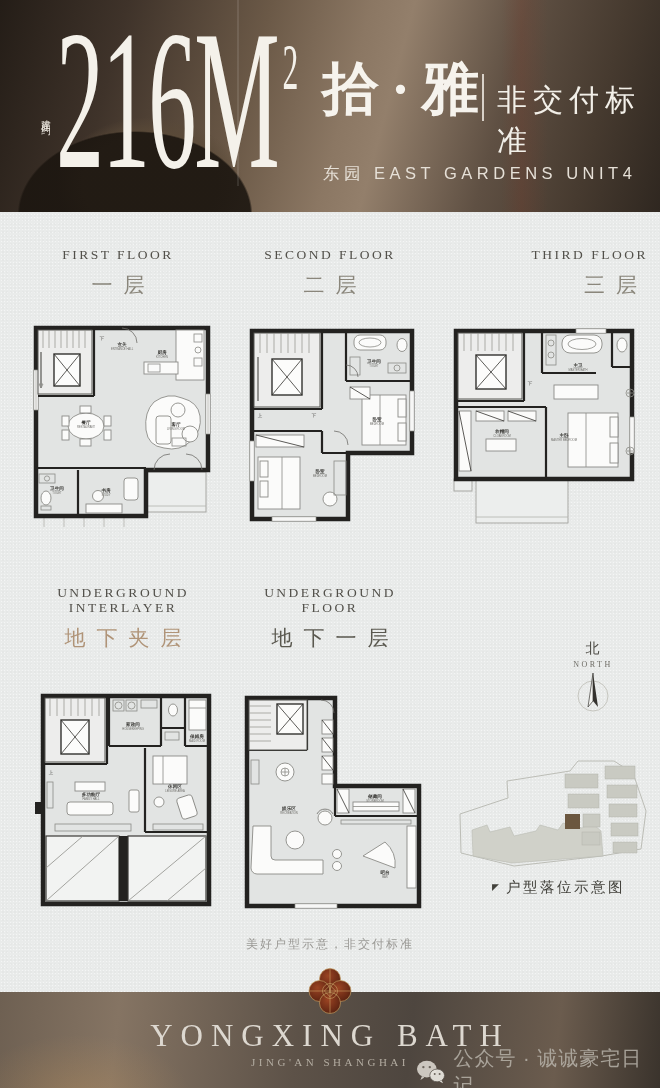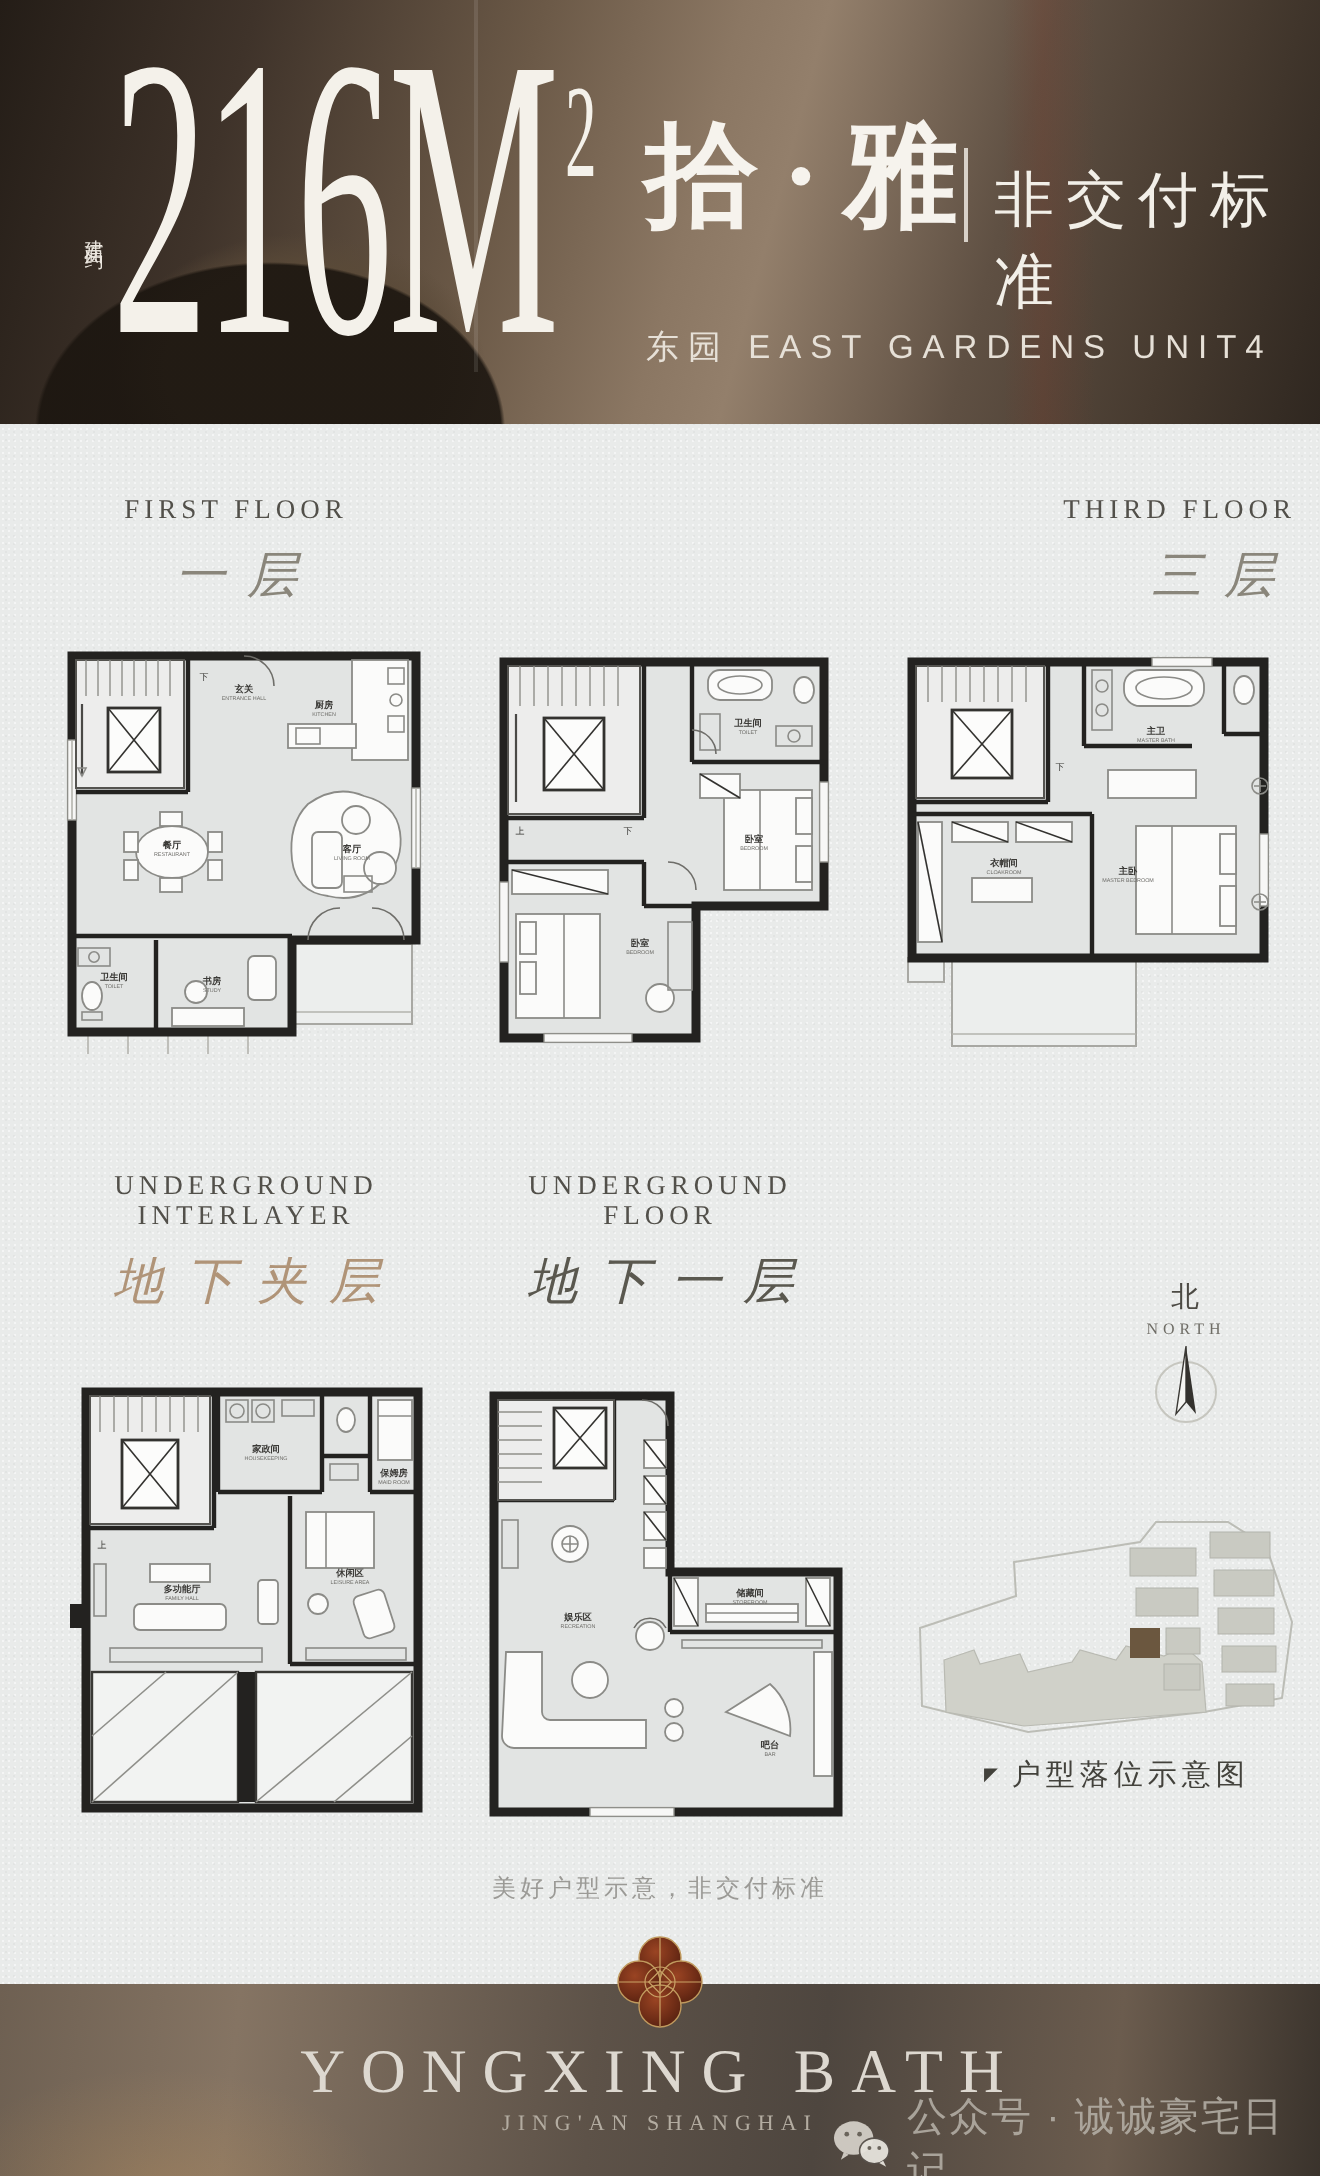--- a/index.html
+++ b/index.html
@@ -25,21 +25,21 @@
   .area-num{font-family:"Liberation Serif","DejaVu Serif",serif;font-size:200px;line-height:180px;color:#f4f1ea;letter-spacing:-4px;font-weight:400;}
   .area-sup{font-family:"Liberation Serif","DejaVu Serif",serif;font-size:66px;color:#f4f1ea;position:relative;top:-78px;margin-left:10px;}
   .area-label{position:absolute;left:39px;top:112px;writing-mode:vertical-rl;font-size:9.5px;letter-spacing:3px;color:#ece7df;}
   .name-cn{position:absolute;left:322px;top:58px;font-family:"Liberation Serif","DejaVu Serif",serif;font-size:57px;line-height:62px;letter-spacing:12px;color:#f6f3ed;font-weight:600;}
   .hdr-div{position:absolute;left:482px;top:74px;width:1.5px;height:47px;background:rgba(245,240,232,.8);}
   .tagline{position:absolute;left:497px;top:80px;font-size:30px;letter-spacing:6px;color:#f2efe8;font-weight:500;font-family:"Liberation Serif","DejaVu Serif",serif;}
   .subline{position:absolute;left:323px;top:127px;font-size:16.5px;letter-spacing:4.5px;color:#e6e0d7;margin-top:36px;}
   
   .floor-label{position:absolute;width:210px;text-align:center;}
   .fl-en{font-family:"Liberation Serif","DejaVu Serif",serif;font-size:13.5px;letter-spacing:2.5px;color:#52504a;line-height:15px;}
-  .fl-cn{margin-top:9px;font-family:"Liberation Serif","DejaVu Serif",serif;font-size:25px;letter-spacing:11px;padding-left:11px;font-style:italic;}
+  .fl-cn{margin-top:9px;font-family:"Liberation Serif","DejaVu Serif",serif;font-size:21px;letter-spacing:11px;padding-left:11px;}
   .cn-gray{color:#8a867b}.cn-tan{color:#b09478}.cn-dark{color:#5a584f}
   
   .plan{position:absolute;}
   .floorpoly{fill:#e2e4e3;stroke:#232220;stroke-width:4.5;stroke-linejoin:miter;}
   .part{stroke:#232220;stroke-width:2.2;fill:none;}
   .part-thin{stroke:#4a4946;stroke-width:1.1;fill:none;}
   .furn{fill:#fbfbfa;stroke:#8b8b87;stroke-width:.9;}
   .furn2{fill:none;stroke:#8b8b87;stroke-width:.8;}
   .stairbox{fill:#ededec;stroke:#555450;stroke-width:1;}
   .tread{stroke:#8f8f8a;stroke-width:.7;}
@@ -90,20 +90,24 @@
     <div class="name-cn">拾·雅</div>
     <div class="hdr-div"></div>
     <div class="tagline">非交付标准</div>
     <div class="subline">东园 EAST GARDENS UNIT4</div>
   </div>
 
   <div class="floor-label" style="left:13px;top:247px;">
     <div class="fl-en">FIRST FLOOR</div>
     <div class="fl-cn cn-gray">一层</div>
   </div>
+  <div class="floor-label" style="left:225px;top:247px;">
+    <div class="fl-en">SECOND FLOOR</div>
+    <div class="fl-cn cn-gray">二层</div>
+  </div>
   <div class="floor-label" style="left:438px;top:247px;text-align:right;">
     <div class="fl-en">THIRD FLOOR</div>
     <div class="fl-cn cn-gray">三层</div>
   </div>
 
   <svg class="plan" style="left:26px;top:318px;" width="192" height="216" viewBox="0 0 192 216">
     <rect class="terr" x="120" y="154" width="60" height="40"></rect>
     <line class="tick" x1="120" y1="188" x2="180" y2="188"></line>
     <g class="tick">
       <line x1="18" y1="200" x2="18" y2="209"></line>

